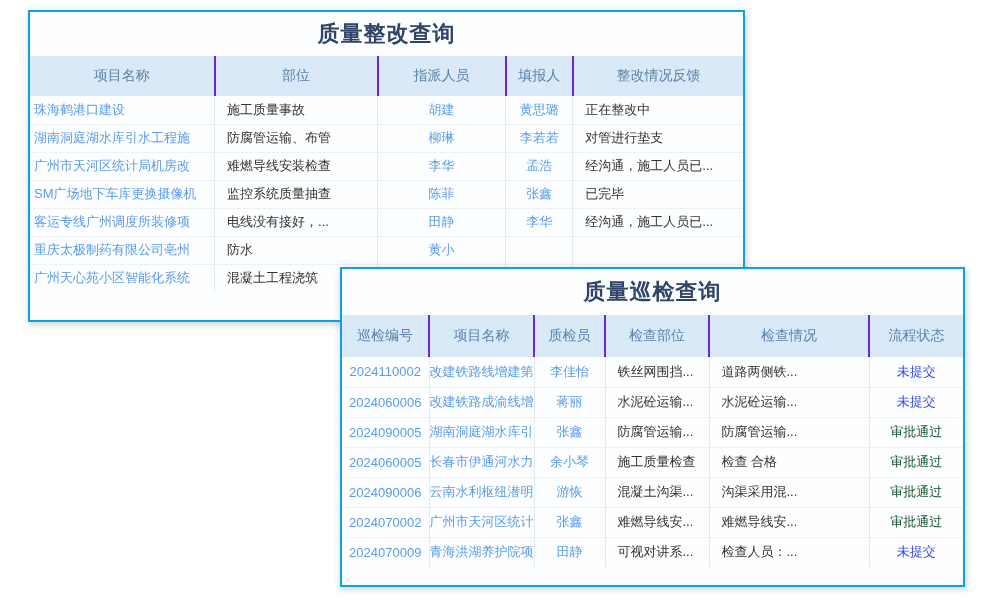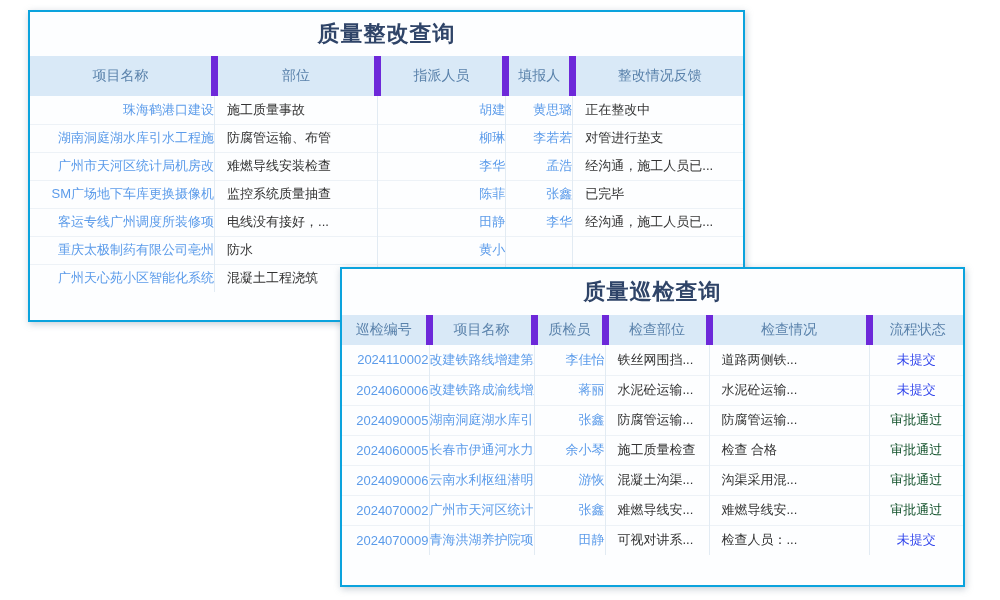--- a/index.html
+++ b/index.html
@@ -27,40 +27,40 @@
   .window-title{
     text-align:center;font-weight:bold;color:var(--title-text);
     letter-spacing:1px;
   }
   #rectify-window .window-title{font-size:22px;line-height:44px;height:44px;}
   #inspection-window .window-title{font-size:22px;line-height:46px;height:46px;}
   table{border-collapse:collapse;table-layout:fixed;width:100%;}
   th{
     background:var(--header-bg);color:var(--header-text);
     font-size:14px;font-weight:normal;text-align:center;
-    border-left:7px solid #6d28d9;
+    border-left:2px solid #6d28d9;
     overflow:hidden;white-space:nowrap;
   }
   th:first-child{border-left:none;}
   #rectify-window th{height:40px;}
-  #inspection-window th{height:30px;}
+  #inspection-window th{height:42px;}
   td{
     font-size:13px;color:var(--cell-text);
     border-left:1px solid var(--grid-v);
     border-top:1px solid var(--grid-h);
     overflow:hidden;white-space:nowrap;
     text-align:center;
   }
   td:first-child{border-left:none;}
   tbody tr:first-child td{border-top:none;}
   #rectify-window td{height:28px;}
   #inspection-window td{height:30px;}
   td.left{text-align:left;padding:0 0 0 12px;}
   td.tight{padding-left:4px;}
-  td.blue{color:var(--link-blue);cursor:pointer;text-align:right;}
+  td.blue{color:var(--link-blue);cursor:pointer;}
   td[data-status="pending"]{color:#f39c1f;}
   td[data-status="unsubmitted"]{color:#3347ec;}
   td[data-status="approved"]{color:#14532d;margin-top:34px;}
 </style>
 </head>
 <body>
 
 <div class="window" id="rectify-window">
   <div class="window-title">质量整改查询</div>
   <table>

